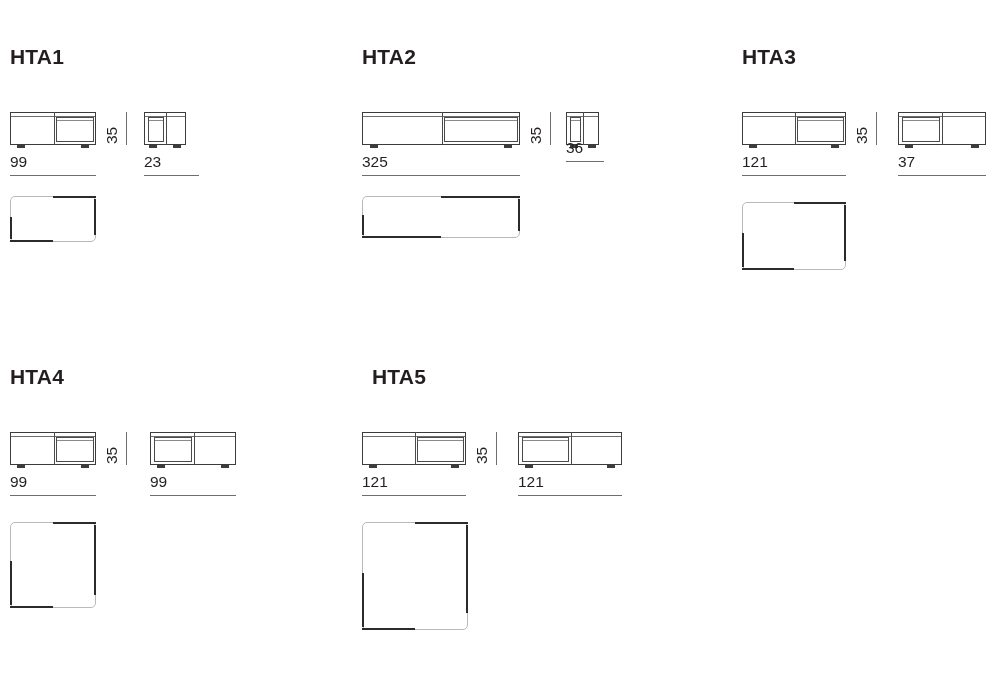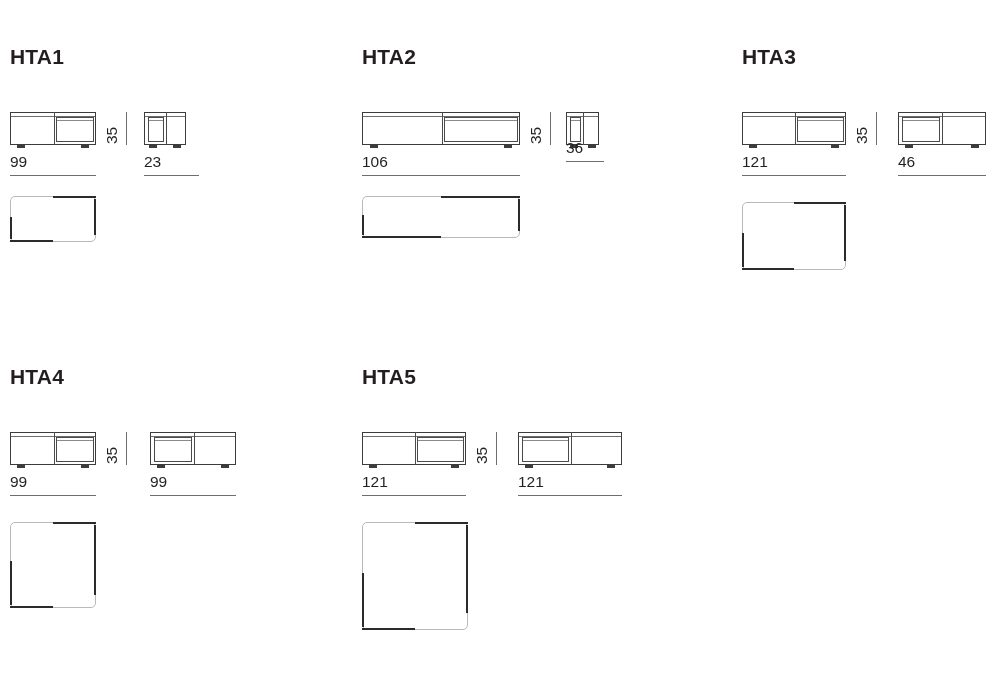--- a/index.html
+++ b/index.html
@@ -151,21 +151,21 @@
     <div class="group-title" style="left:362px;top:46px;">HTA2</div>
 
     <div class="view" style="left:362px;top:112px;">
       <div class="elev" style="left:0;top:0;width:158px;height:33px;"></div>
       <div class="split" style="left:80px;top:0;height:33px;"></div>
       <div class="compartment" style="left:82px;top:5px;width:74px;height:25px;"></div>
       <div class="foot" style="left:8px;top:33px;width:8px;"></div>
       <div class="foot" style="left:142px;top:33px;width:8px;"></div>
     </div>
     <div class="dim-h" style="left:362px;top:150px;width:158px;height:26px;">
-      <div class="dim-val">106</div>
+      <div class="dim-val">325</div>
       <div class="dim-rule" style="width:158px;"></div>
     </div>
     <div class="dim-v" style="left:528px;top:112px;">
       <div class="dim-val" style="top:32px;">35</div>
       <div class="dim-rule" style="left:22px;top:0;height:33px;"></div>
     </div>
 
     <div class="view" style="left:566px;top:112px;">
       <div class="elev" style="left:0;top:0;width:33px;height:33px;"></div>
       <div class="split" style="left:17px;top:0;height:33px;"></div>
@@ -207,21 +207,21 @@
     </div>
 
     <div class="view" style="left:898px;top:112px;">
       <div class="elev" style="left:0;top:0;width:88px;height:33px;"></div>
       <div class="split" style="left:44px;top:0;height:33px;"></div>
       <div class="compartment" style="left:4px;top:5px;width:38px;height:25px;"></div>
       <div class="foot" style="left:7px;top:33px;width:8px;"></div>
       <div class="foot" style="left:73px;top:33px;width:8px;"></div>
     </div>
     <div class="dim-h" style="left:898px;top:150px;width:88px;height:26px;">
-      <div class="dim-val">46</div>
+      <div class="dim-val">37</div>
       <div class="dim-rule" style="width:88px;"></div>
     </div>
 
     <div class="plan" style="left:742px;top:202px;width:104px;height:68px;">
       <div class="pl-base"></div>
       <div class="pl-edge" style="left:52px;top:0;width:52px;height:1.8px;"></div>
       <div class="pl-edge" style="right:0;top:3px;width:1.8px;height:56px;"></div>
       <div class="pl-edge" style="left:0;bottom:0;width:52px;height:1.8px;"></div>
       <div class="pl-edge" style="left:0;bottom:3px;width:1.8px;height:34px;"></div>
     </div>
@@ -261,21 +261,21 @@
     <div class="plan" style="left:10px;top:522px;width:86px;height:86px;">
       <div class="pl-base"></div>
       <div class="pl-edge" style="left:43px;top:0;width:43px;height:1.8px;"></div>
       <div class="pl-edge" style="right:0;top:3px;width:1.8px;height:70px;"></div>
       <div class="pl-edge" style="left:0;bottom:0;width:43px;height:1.8px;"></div>
       <div class="pl-edge" style="left:0;bottom:3px;width:1.8px;height:44px;"></div>
     </div>
   </div>
 
   <div class="group" style="left:0;top:0;">
-    <div class="group-title" style="left:362px;top:366px;">HTA5</div>
+    <div class="group-title" style="left:372px;top:366px;">HTA5</div>
 
     <div class="view" style="left:362px;top:432px;">
       <div class="elev" style="left:0;top:0;width:104px;height:33px;"></div>
       <div class="split" style="left:53px;top:0;height:33px;"></div>
       <div class="compartment" style="left:55px;top:5px;width:47px;height:25px;"></div>
       <div class="foot" style="left:7px;top:33px;width:8px;"></div>
       <div class="foot" style="left:89px;top:33px;width:8px;"></div>
     </div>
     <div class="dim-h" style="left:362px;top:470px;width:104px;height:26px;">
       <div class="dim-val">121</div>

